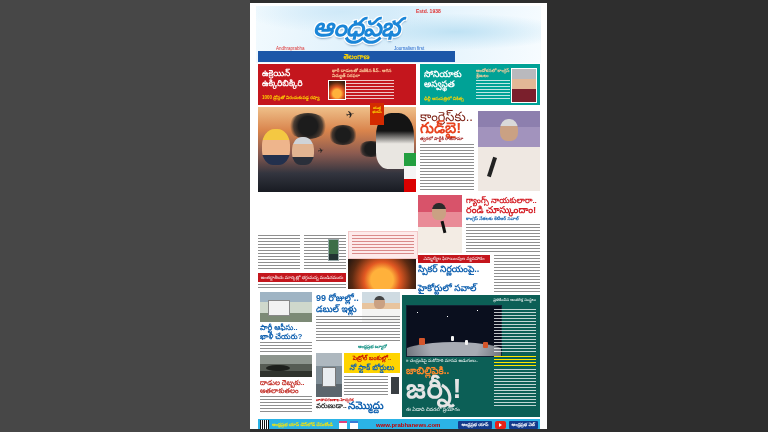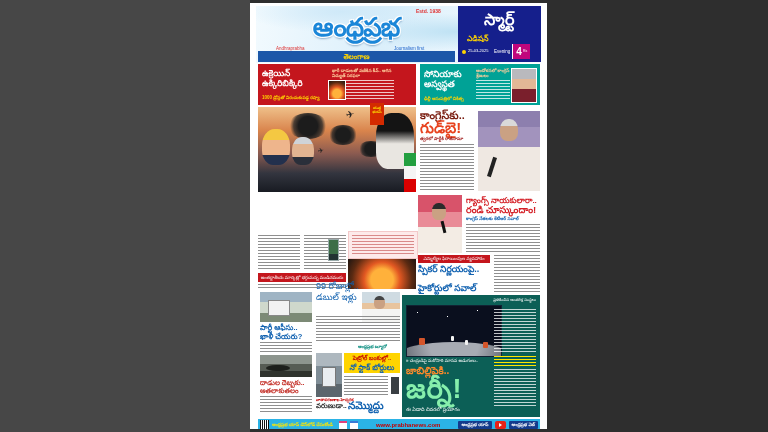--- a/index.html
+++ b/index.html
@@ -11,21 +11,21 @@
   .tl{background-image:repeating-linear-gradient(180deg,#8f8f8f 0,#8f8f8f 1px,transparent 1px,transparent 3px)}
   .tl-r{background-image:repeating-linear-gradient(180deg,#d98a8a 0,#d98a8a 1px,transparent 1px,transparent 3px)}
   .tl-w{background-image:repeating-linear-gradient(180deg,rgba(255,255,255,.75) 0,rgba(255,255,255,.75) 1px,transparent 1px,transparent 3px)}
   .tl-y{background-image:repeating-linear-gradient(180deg,#ffe600 0,#ffe600 1px,transparent 1px,transparent 3px)}
   
   .masthead{left:6px;top:3px;width:285px;height:57px;background:
     radial-gradient(ellipse 140px 30px at 30% 10%,#cfe9f8 0%,rgba(207,233,248,0) 70%),
     radial-gradient(ellipse 160px 26px at 70% 45%,#bfe2f4 0%,rgba(191,226,244,0) 70%),
     linear-gradient(100deg,#f2fafe 0%,#dbeffb 45%,#f7fcff 100%)}
   .estd{color:#e03030;font-size:5px;font-weight:bold}
-  .logo{width:200px;text-align:center;font-size:26px;font-weight:bold;color:#1b86d8;letter-spacing:-1px;
+  .logo{width:200px;text-align:center;font-size:26px;font-weight:bold;font-style:italic;color:#1b86d8;letter-spacing:-1px;
     text-shadow:-1px -1px 0 #fff,1px -1px 0 #fff,-1px 1px 0 #fff,1px 1px 0 #fff,0 2px 2px rgba(0,60,120,.45)}
   .logo-sub{font-size:4.5px}
   .region-bar{left:2px;top:45px;width:197px;height:11px;background:#1c57a8;color:#ffd400;font-size:7px;font-weight:bold;text-align:center;line-height:11px}
   .edition-box{left:202px;top:0;width:83px;height:56px;background:#151f8c;color:#fff}
   .smart{font-size:16px;font-weight:bold;text-align:center;margin-top:5px;letter-spacing:.5px}
   .edsub{color:#ffd400;font-size:7.5px;font-weight:bold;padding-left:9px;margin-top:1px}
   .edrow{position:absolute;left:0;bottom:3px;width:100%;display:flex;align-items:center}
   .eddot{width:4px;height:4px;border-radius:50%;background:#ffd400;margin:0 2px 0 4px}
   .eddate{font-size:4px;line-height:4.5px;width:26px}
   .evening{font-size:4.5px;margin-right:2px}
@@ -59,56 +59,56 @@
     text-shadow:-1.5px -1.5px 0 #fff,1.5px -1.5px 0 #fff,-1.5px 1.5px 0 #fff,1.5px 1.5px 0 #fff}
   .lead-h2{left:8px;top:184px;font-size:25px;font-weight:bold;color:#d41f26;
     text-shadow:-1px -1px 0 #fff,1px -1px 0 #fff,-1px 1px 0 #fff,1px 1px 0 #fff}
   .deck{left:10px;top:217px;width:126px;height:12px;background:#ffd400;color:#c40000;font-size:7.5px;font-weight:bold;text-align:center;line-height:12px;border-radius:2px}
   .pinkbox{left:98px;top:228px;width:68px;height:26px;background:#fdeaea;border:1px solid #f3c9c9}
   .lead-strip{left:8px;top:270px;width:88px;height:9px;background:#c4161d;color:#fff;font-size:4.5px;text-align:center;line-height:9px}
   .barrel{left:78px;top:236px;width:9px;height:20px;background:linear-gradient(180deg,#3c6e47 0 70%,#233 70%);border:1px solid #9aa}
   
   .gb-photo{left:228px;top:108px;width:62px;height:80px;background:linear-gradient(180deg,#8d7fae 0 20%,#a293bd 20% 45%,#efe8e2 45%)}
   .head{border-radius:45% 45% 38% 38%}
-  .gb-h1{left:170px;top:106px;font-size:11px;font-weight:bold;color:#7a1d10}
+  .gb-h1{left:170px;top:106px;font-size:13px;font-weight:normal;color:#7a1d10}
   .gb-h2{left:170px;top:116px;font-size:15px;font-weight:bold;color:#e8431f}
   .gb-sub{left:170px;top:133px;font-size:4.5px;color:#a22222;font-weight:bold}
   .ktr-photo{left:168px;top:192px;width:44px;height:58px;background:linear-gradient(180deg,#d8536a 0 30%,#e98b97 30% 55%,#f3ece4 55%)}
   .ktr-h{left:216px;top:193px;font-size:8px;font-weight:bold;color:#d41f26;line-height:9.5px}
   .ktr-h2{font-size:9.5px}
   .ktr-sub{left:216px;top:213px;font-size:4.5px;color:#1061b0;font-weight:bold}
   .spk-label{left:168px;top:252px;width:72px;height:8px;background:#c4161d;color:#fff;font-size:4.5px;text-align:center;line-height:8px}
   .spk-h{left:168px;top:261px;font-size:9px;font-weight:bold;color:#1061b0;line-height:11px}
   
   .photo1{left:10px;top:289px;width:52px;height:30px;background:linear-gradient(180deg,#9fb4c4 0 35%,#cfd8cc 35% 70%,#7c8a76 70%)}
   .office-h{left:10px;top:321px;font-size:7.5px;font-weight:bold;color:#1061b0;line-height:8.5px}
   .photo2{left:10px;top:352px;width:52px;height:22px;background:linear-gradient(180deg,#8d958e 0 40%,#565c54 40% 75%,#2f332d 75%)}
   .attacks-h{left:10px;top:376px;font-size:7px;font-weight:bold;color:#c43028;line-height:8px}
   
-  .dbl-h{left:66px;top:278px;font-size:9px;font-weight:normal;color:#1061b0;line-height:10.5px}
+  .dbl-h{left:66px;top:290px;font-size:9px;font-weight:bold;color:#1061b0;line-height:10.5px}
   .dbl-photo{left:112px;top:289px;width:38px;height:31px;background:linear-gradient(180deg,#cfdbe2 0 35%,#e8c49e 35% 55%,#f4f4f2 55%)}
   .byline{color:#00897b;font-size:4.5px;font-weight:bold}
   .pet-photo{left:66px;top:350px;width:26px;height:44px;background:linear-gradient(180deg,#aeb8bf 0 30%,#7f8d96 30% 70%,#5c666d 70%)}
   .pet-box{left:94px;top:350px;width:56px;height:20px;background:#ffd400;text-align:center}
   .pet-h1{font-size:6px;font-weight:bold;color:#c40000;margin-top:2px}
   .pet-h2{font-size:7.5px;font-weight:bold;color:#1061b0}
   .rain-label{left:66px;top:394px;font-size:4px;color:#c40000;font-weight:bold}
   .rain-h1{left:66px;top:399px;font-size:7px;font-weight:bold;color:#333}
   .rain-h2{left:98px;top:396px;font-size:10.5px;font-weight:bold;color:#1061b0}
   
   .moon-box{left:152px;top:292px;width:138px;height:122px;background:#0c5f56;overflow:hidden}
   .m-note{position:absolute;right:4px;top:3px;width:44px;color:#fff;font-size:4px;line-height:4.5px;text-align:right}
   .m-photo{position:absolute;left:4px;top:10px;width:94px;height:50px;background:#0a0f1e;overflow:hidden;border:1px solid #123}
   .m-surface{position:absolute;left:-10%;bottom:-12px;width:120%;height:26px;border-radius:50%;background:radial-gradient(circle at 50% 0,#a7abb3 0 40%,#6f747d 80%)}
   .astro{position:absolute;width:3px;height:5px;background:#f2f2f2;border-radius:1px}
   .lander{position:absolute;width:6px;height:7px;background:#d4552a;border-radius:1px}
   .star{position:absolute;width:1px;height:1px;background:#fff}
   .m-caption{position:absolute;left:4px;top:63px;color:#fff;font-size:4.5px}
   .m-h1{position:absolute;left:4px;top:70px;color:#ff8a2a;font-size:10px;font-weight:bold}
-  .m-h2{position:absolute;left:4px;top:79px;color:#86efac;font-size:27px;font-weight:bold;letter-spacing:1px}
+  .m-h2{position:absolute;left:4px;top:79px;color:#e5e5e5;font-size:27px;font-weight:bold;letter-spacing:1px}
   .m-sub{position:absolute;left:4px;top:111px;color:#fff;font-size:5px}
   .m-side{position:absolute;right:4px;top:14px;width:42px}
   
   .footer{left:8px;top:416px;width:282px;height:11px;background:#2bb3e6;display:flex;align-items:center;gap:3px;padding:0 2px;box-sizing:border-box}
   .qr{width:9px;height:9px;background:
     repeating-linear-gradient(90deg,#111 0 1px,#fff 1px 2px),
     repeating-linear-gradient(0deg,rgba(17,17,17,.85) 0 1px,rgba(255,255,255,.85) 1px 2px)}
   .app-text{color:#ffe600;font-size:4.5px;font-weight:bold;width:64px;line-height:5px}
   .prod{width:8px;height:8px;background:linear-gradient(180deg,#e0427b 0 30%,#fff 30%)}
   .prod2{width:8px;height:8px;background:linear-gradient(180deg,#3a7bd5 0 30%,#fff 30%)}
@@ -122,33 +122,20 @@
 
 <div class="stage">
   <div class="page">
 
     <div class="ab masthead">
       <div class="ab estd" style="left:160px;top:2px">Estd. 1938</div>
       <div class="ab logo" style="left:0;top:6px">ఆంధ్రప్రభ</div>
       <div class="ab logo-sub" style="left:20px;top:40px;color:#d33">Andhraprabha</div>
       <div class="ab logo-sub" style="left:138px;top:40px;color:#2266cc">Journalism first</div>
       <div class="ab region-bar">తెలంగాణ</div>
-      <div class="ab edition-box">
-        <div class="smart">స్మార్ట్</div>
-        <div class="edsub">ఎడిషన్</div>
-        <div class="edrow">
-          <span class="eddot"></span>
-          <span class="eddate">25-03-2025</span>
-          <span class="evening">Evening</span>
-          <span class="pricebox">
-            <span class="price">4</span>
-            <span class="priceunit">Rs</span>
-          </span>
-        </div>
-      </div>
     </div>
 
     <div class="ab sonia">
       <div class="ab" style="left:4px;top:5px">
         <div class="sonia-h">సోనియాకు</div>
         <div class="sonia-h">అస్వస్థత</div>
       </div>
       <div class="ab sonia-sub" style="left:4px;top:32px">ఢిల్లీ ఆసుపత్రిలో చికిత్స</div>
       <div class="ab sonia-side" style="left:56px;top:4px;width:34px">ఆందోళనలో కాంగ్రెస్ శ్రేణులు</div>
       <div class="ab tl-w" style="left:56px;top:16px;width:34px;height:20px"></div>

